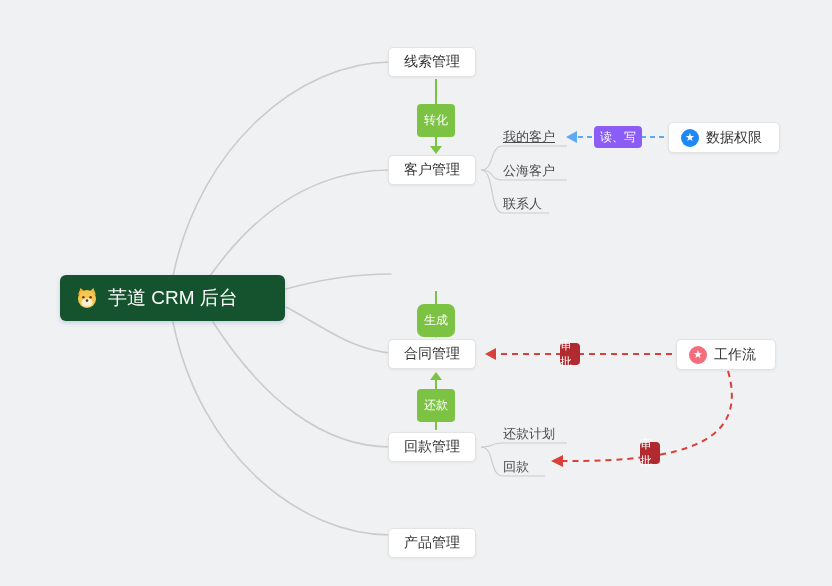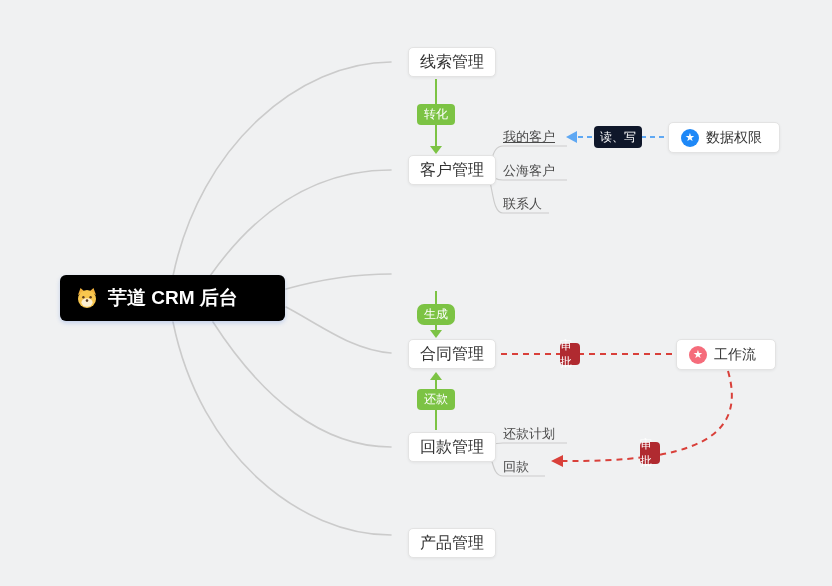--- a/index.html
+++ b/index.html
@@ -10,34 +10,34 @@
   #canvas{
     position:relative;
     width:832px;height:586px;
     background:#f0f1f2;
     overflow:hidden;
   }
   #edges{position:absolute;left:0;top:0;width:832px;height:586px;}
 
   .root-node{
     position:absolute;left:60px;top:275px;width:225px;height:46px;
-    background:#000000;border-radius:6px;
+    background:#14532d;border-radius:6px;
     display:flex;align-items:center;gap:9px;padding-left:15px;
     box-sizing:border-box;
-    color:#ffffff;font-size:19px;font-weight:bold;
+    color:#ffffff;font-size:19px;font-weight:normal;
     box-shadow:0 2px 4px rgba(60,110,220,.25);
     cursor:pointer;
   }
   .dog-icon{display:flex;align-items:center;}
 
   .node{
-    position:absolute;left:408px;width:88px;height:30px;
+    position:absolute;left:388px;width:88px;height:30px;
     background:#ffffff;border:1px solid #e3e3e3;border-radius:5px;
     box-sizing:border-box;
-    font-size:16px;color:#333333;
+    font-size:14px;color:#333333;
     display:flex;align-items:center;justify-content:center;
     box-shadow:0 1px 3px rgba(0,0,0,.06);
     cursor:pointer;
   }
   .node-leads{top:47px;}
   .node-customer{top:155px;}
   .node-business{top:259px;}
   .node-contract{top:339px;}
   .node-receivable{top:432px;}
   .node-product{top:520px;margin-top:8px;}
@@ -60,25 +60,25 @@
     color:#ffffff;font-size:11px;line-height:1;flex:0 0 auto;
   }
   .star-blue{background:#1e88f7;}
   .star-pink{background:#f56c7b;}
 
   .badge{
     position:absolute;border-radius:4px;color:#ffffff;
     font-size:12px;display:flex;align-items:center;justify-content:center;
     box-sizing:border-box;
   }
-  .badge-green{background:#7cc344;width:38px;height:21px;left:417px;}
+  .badge-green{background:#7cc344;width:38px;height:33px;left:417px;}
   .badge-convert{top:104px;}
   .badge-generate{top:304px;border-radius:7px;}
   .badge-repay{top:389px;}
-  .badge-blue{background:#0f172a;width:48px;height:22px;left:594px;top:126px;}
+  .badge-blue{background:#8b5cf6;width:48px;height:22px;left:594px;top:126px;}
   .badge-red{background:#b02a30;width:20px;height:22px;}
   .badge-approve-contract{left:560px;top:343px;}
   .badge-approve-receivable{left:640px;top:442px;}
 
   .child-label{
     position:absolute;font-size:13px;color:#4a4a4a;
     white-space:nowrap;cursor:pointer;
   }
   .child-my-customers{left:503px;top:128px;text-decoration:underline;}
   .child-public-customers{left:503px;top:162px;}

